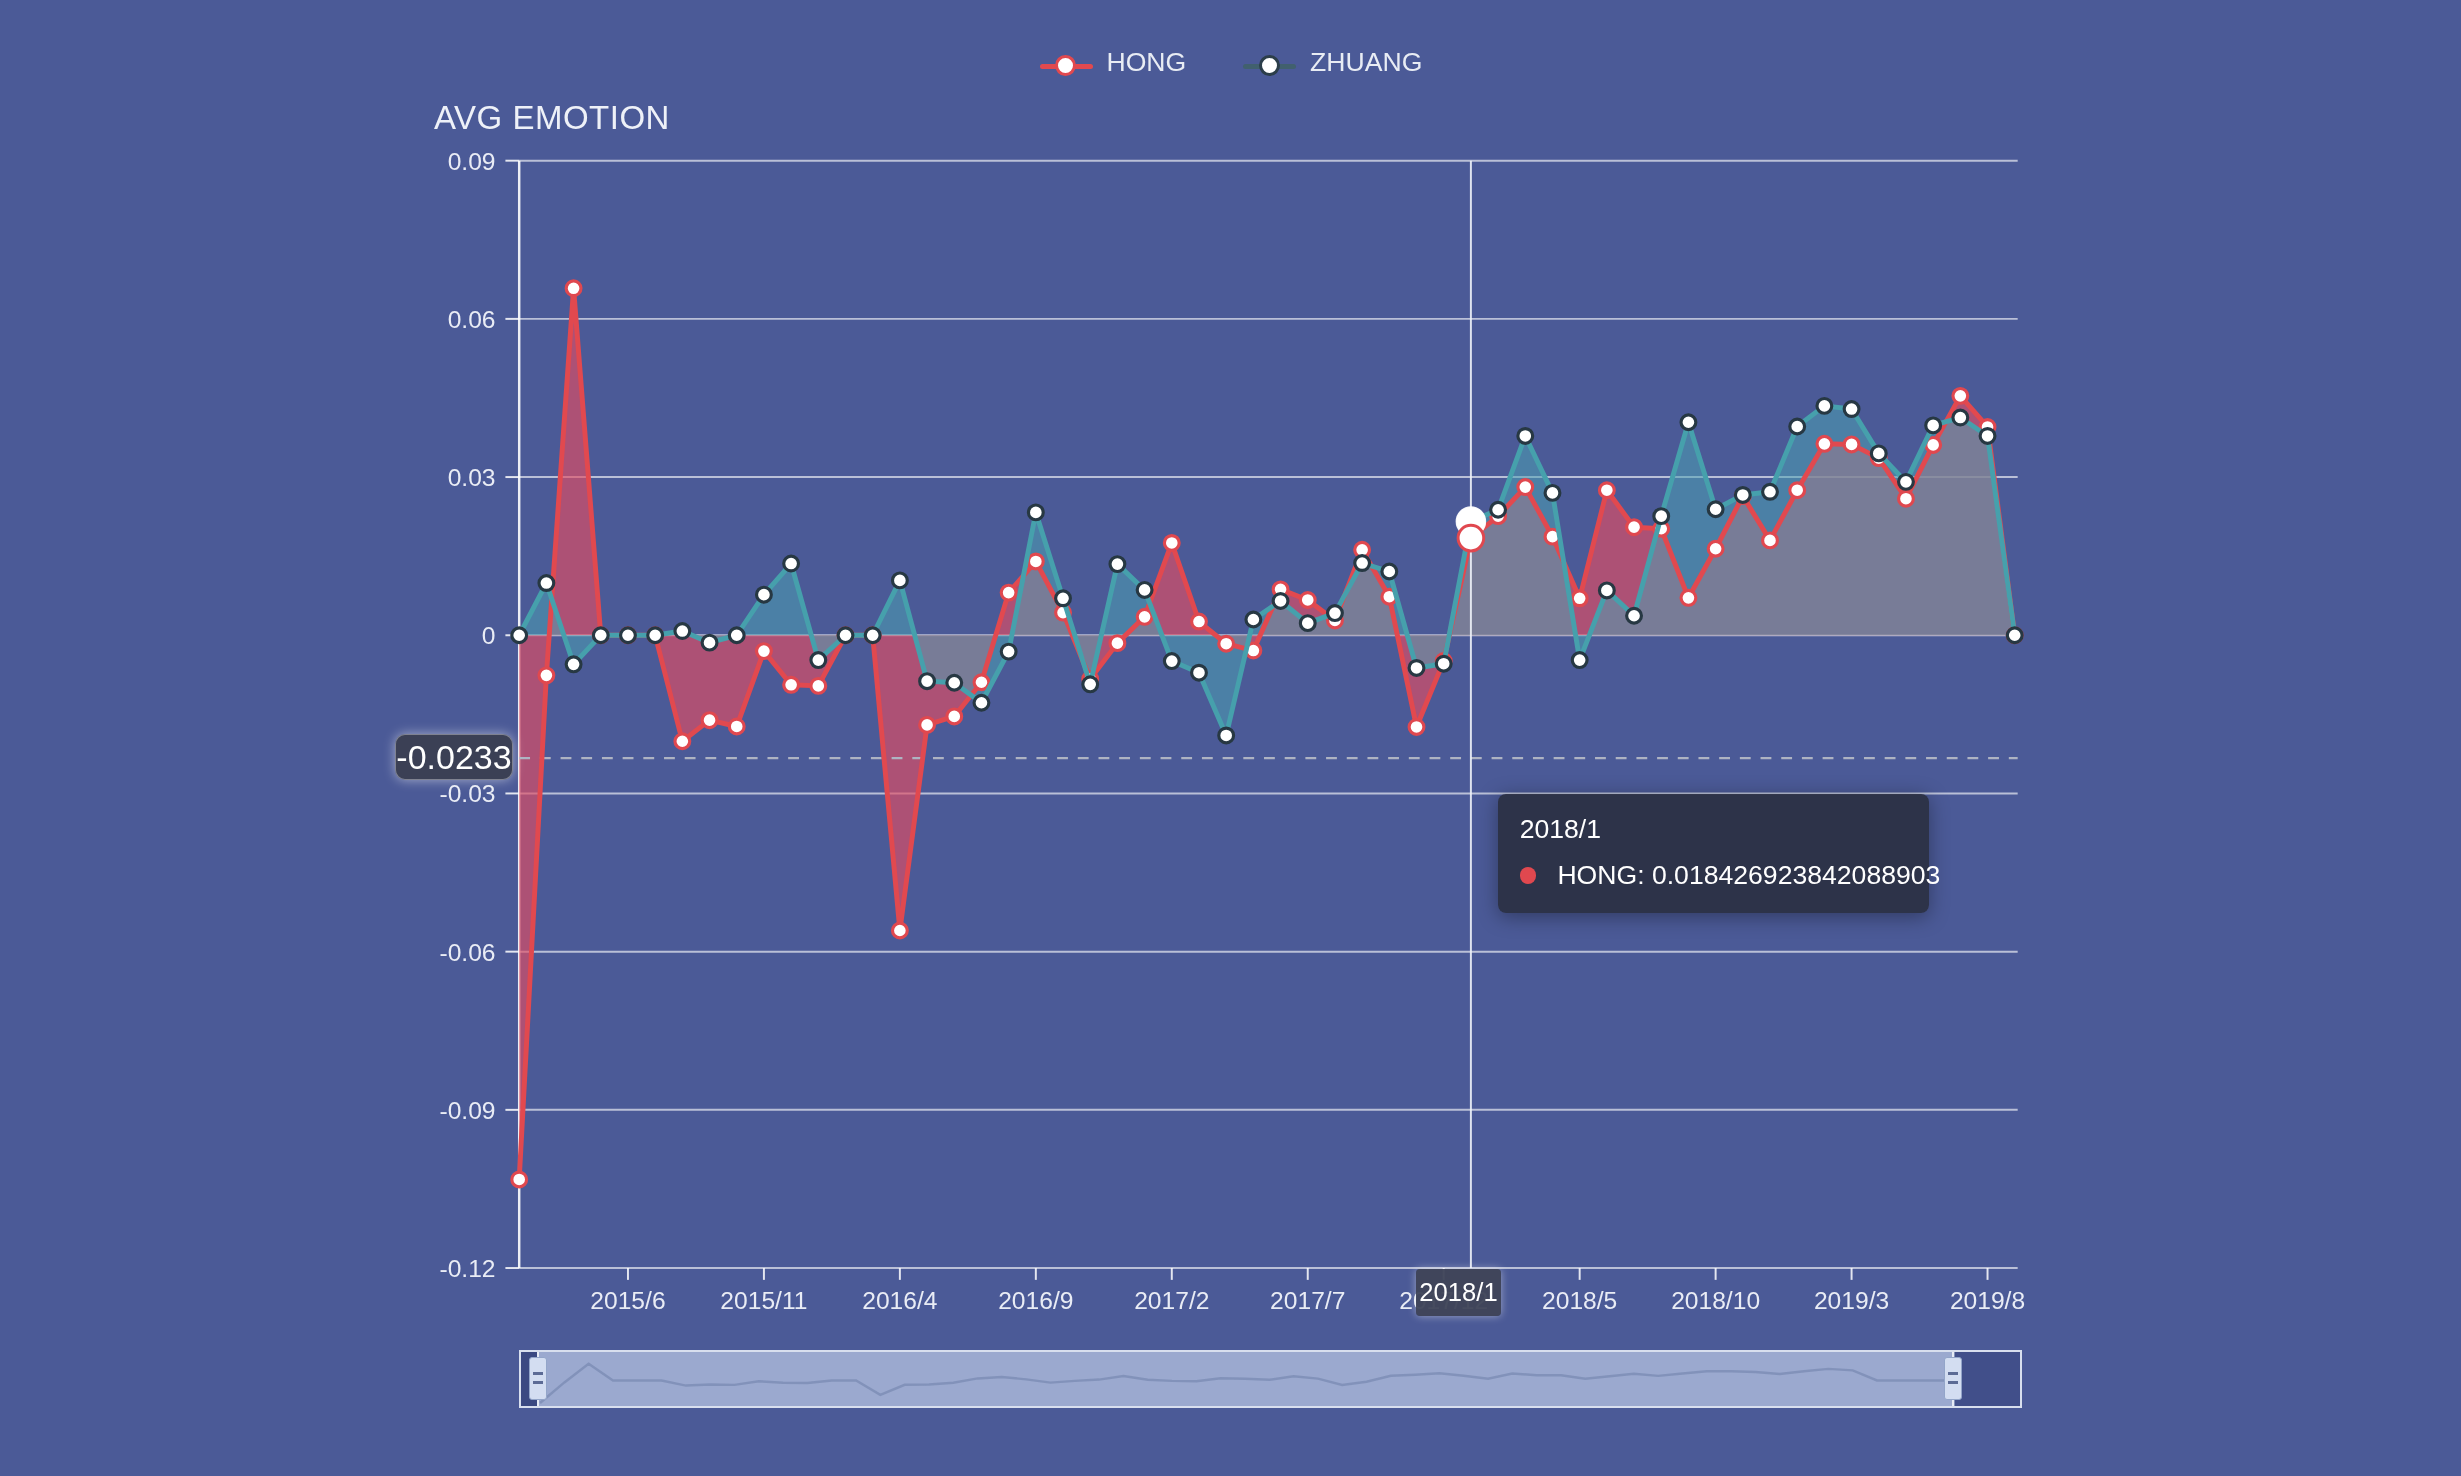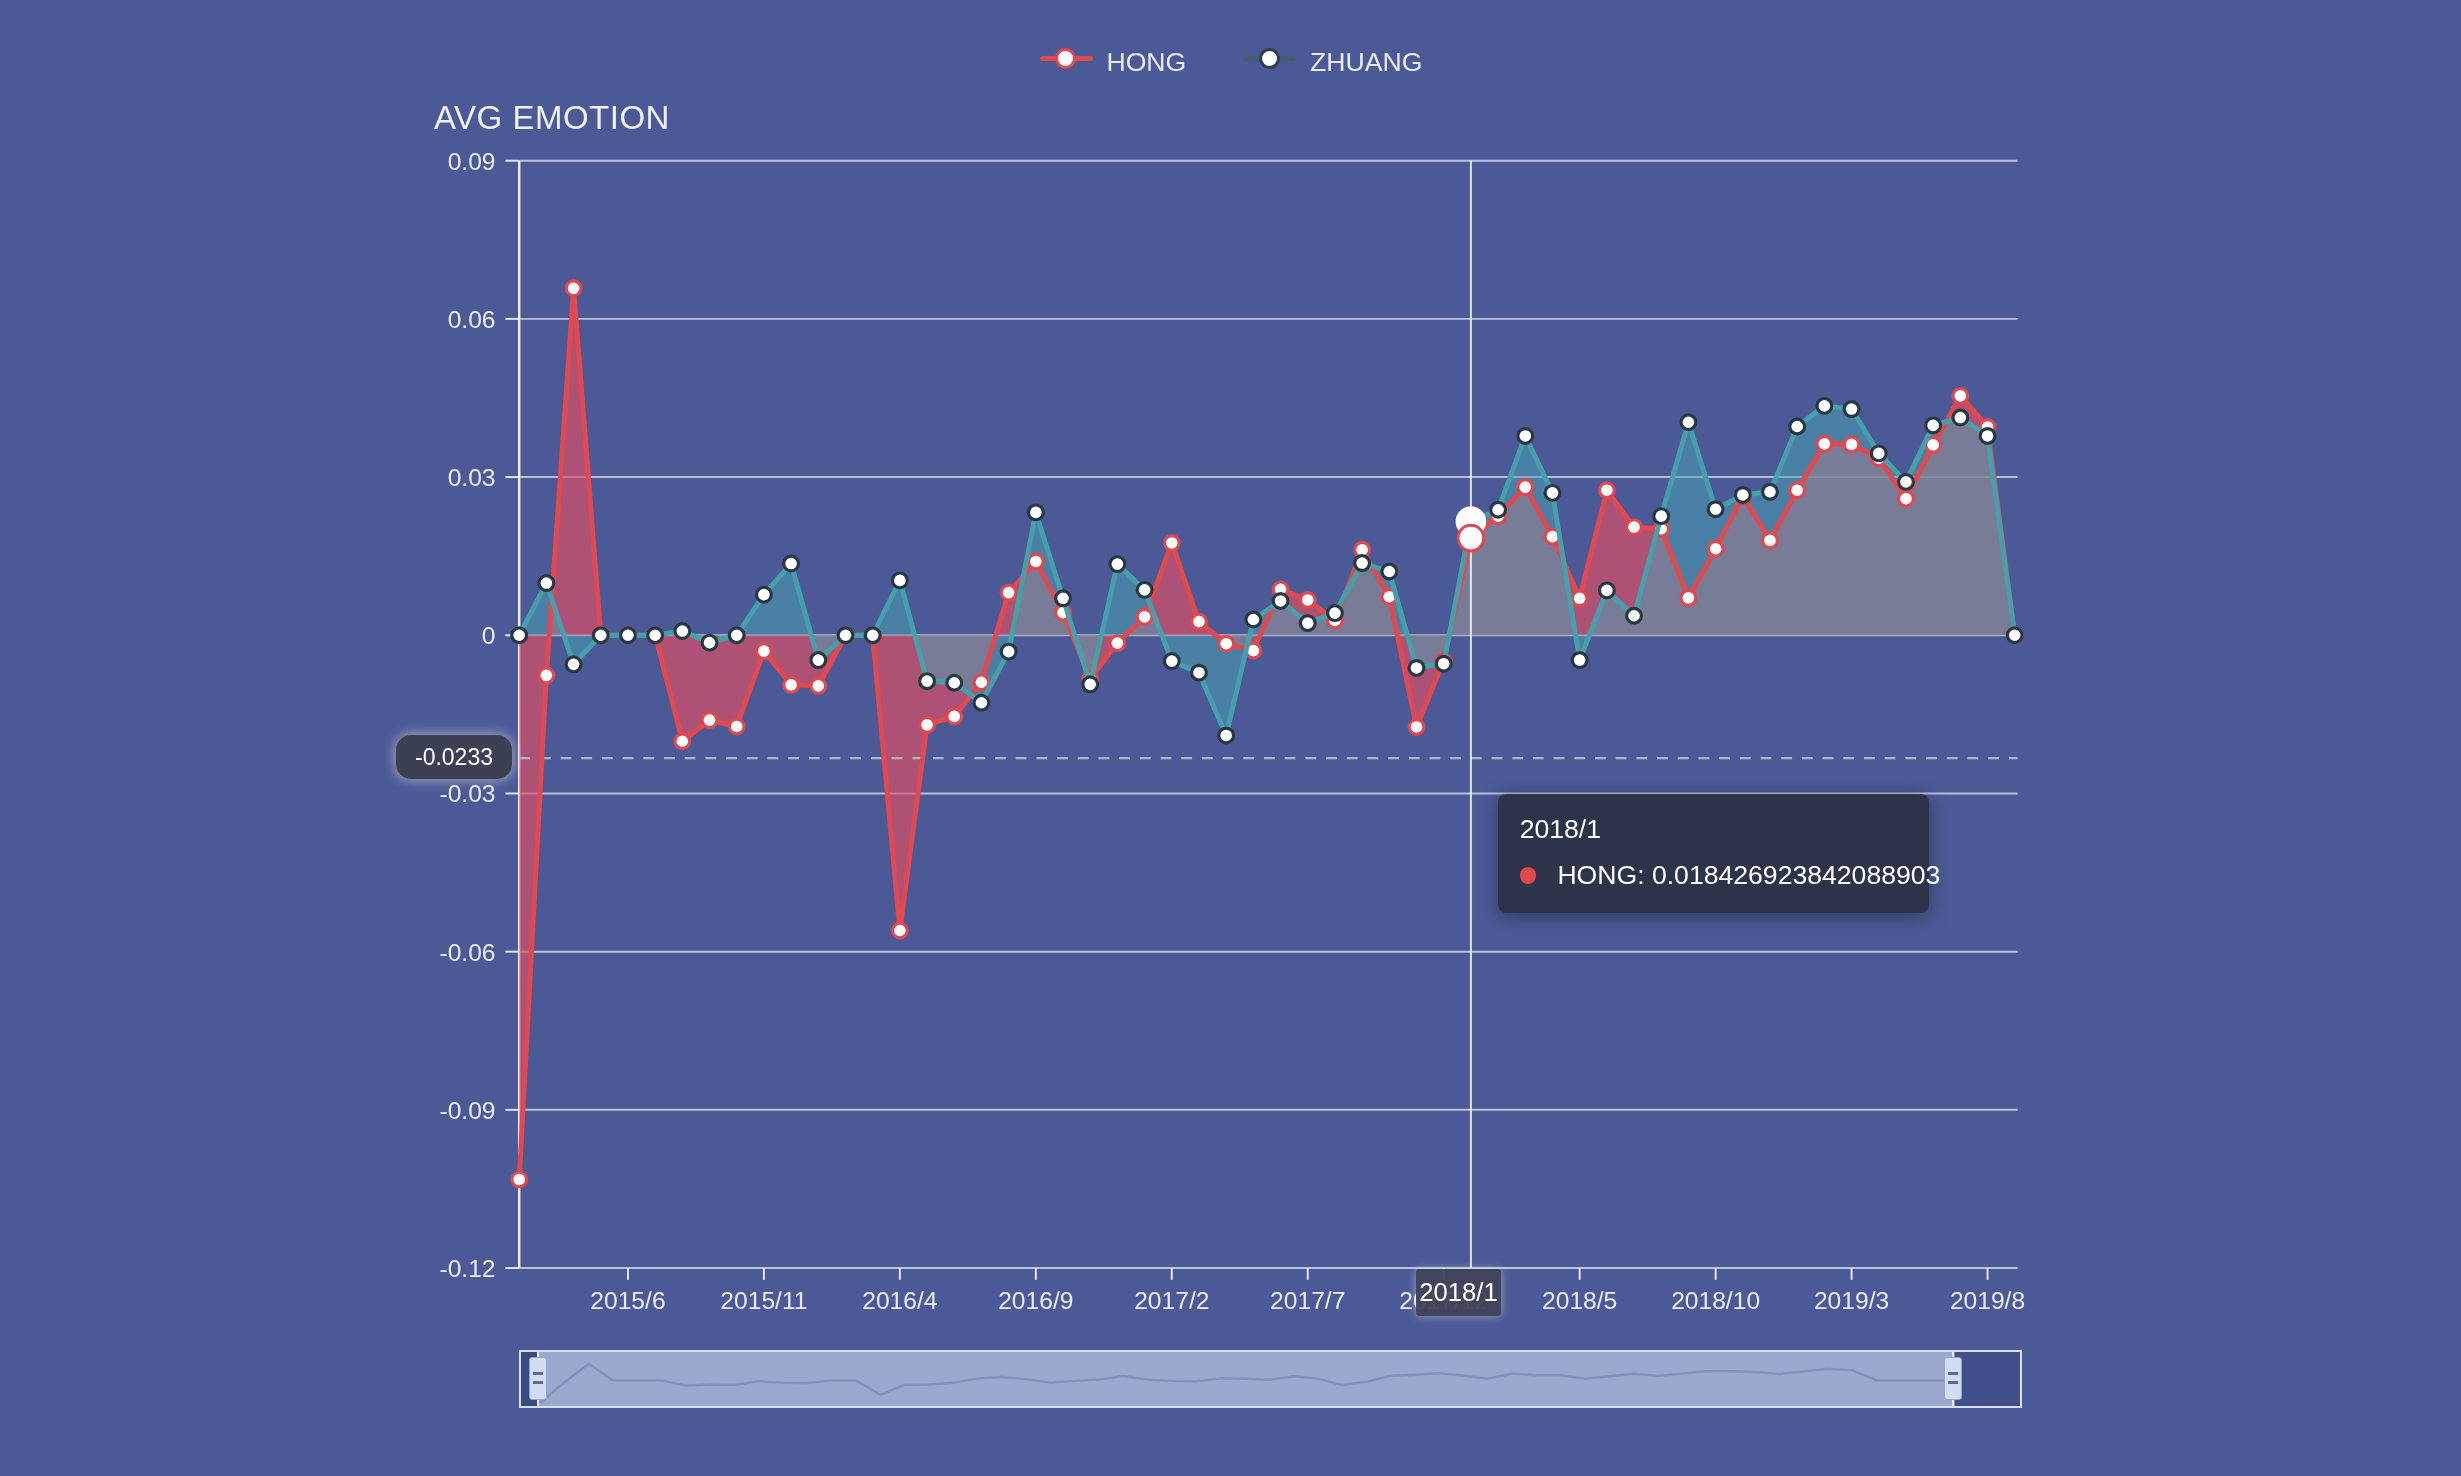--- a/index.html
+++ b/index.html
@@ -3,34 +3,34 @@
 <meta charset="utf-8">
 <style>
   html,body{margin:0;padding:0;background:#4b5a97;}
   .stage{position:relative;width:2462px;height:1477px;background:#4b5a97;overflow:hidden;
          font-family:"Liberation Sans",sans-serif;}
   svg text{font-family:"Liberation Sans",sans-serif;}
 
   
   .legend{position:absolute;top:47px;left:0;width:100%;display:flex;justify-content:center;
           align-items:center;gap:57px;}
-  .legend-item{display:flex;align-items:flex-start;gap:13.8px;cursor:pointer;}
+  .legend-item{display:flex;align-items:flex-end;gap:13.8px;cursor:pointer;}
   .lg-marker{position:relative;width:53px;height:23.6px;}
   .lg-line{position:absolute;top:9.4px;left:0;width:53px;height:4.9px;border-radius:3px;}
   .lg-dot{position:absolute;left:15.8px;top:1px;width:14.8px;height:14.8px;border-radius:50%;
           background:#fff;border:3.4px solid #999;}
   .legend-label{color:#e8ecf4;font-size:26.6px;}
 
   
   .y-title{position:absolute;left:434px;top:99px;color:#eef1f8;font-size:33px;letter-spacing:0.5px;}
 
   
   .markline-label{position:absolute;left:395px;top:734px;width:116px;height:44px;
-      background:rgba(58,63,82,.96);border:1px solid rgba(255,255,255,.35);border-radius:16px;
-      box-shadow:0 0 11.8px rgba(255,255,255,.5);color:#fff;font-size:23px;
+      background:rgba(58,63,82,.96);border:1px solid rgba(255,255,255,.35);border-radius:10px;
+      box-shadow:0 0 11.8px rgba(255,255,255,.5);color:#fff;font-size:34px;
       display:flex;align-items:center;justify-content:center;}
 
   
   .pointer-label{position:absolute;left:1416px;top:1269px;width:85px;height:47px;
       background:rgba(64,69,88,.96);border-radius:3.9px;box-shadow:0 0 8.9px rgba(255,255,255,.45);
       color:#fff;font-size:25.6px;display:flex;align-items:center;justify-content:center;}
 
   
   .tooltip{position:absolute;left:1498px;top:794px;width:431px;box-sizing:border-box;
       background:rgba(44,49,68,.94);border-radius:7.9px;padding:15.8px 21.7px 17.7px 21.7px;

